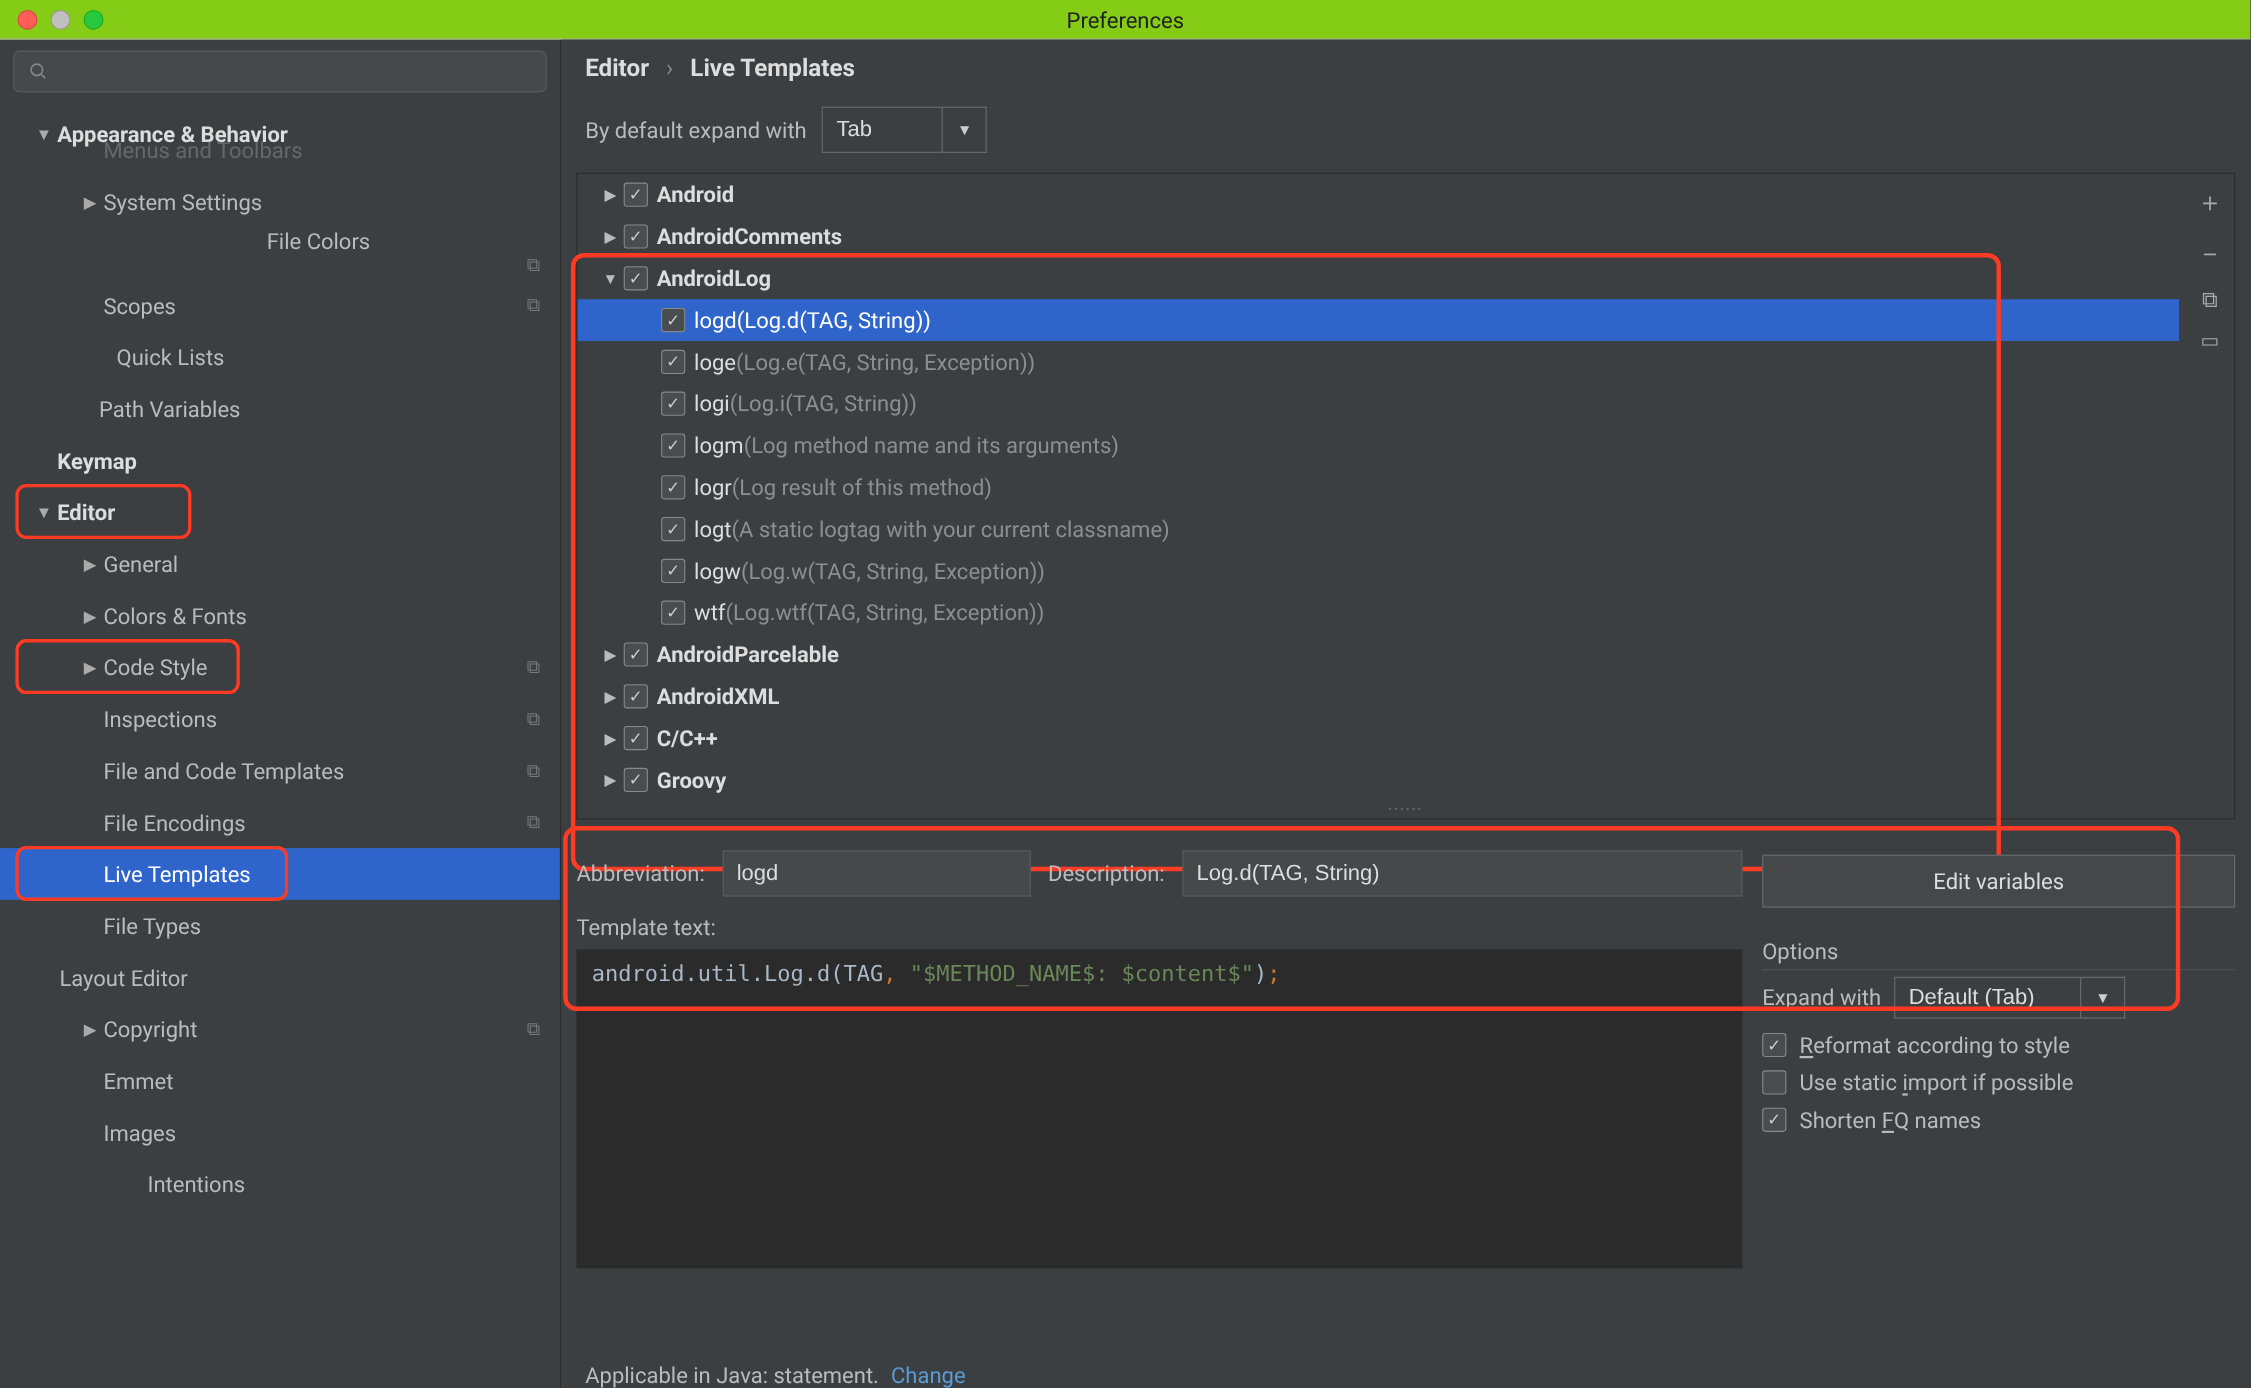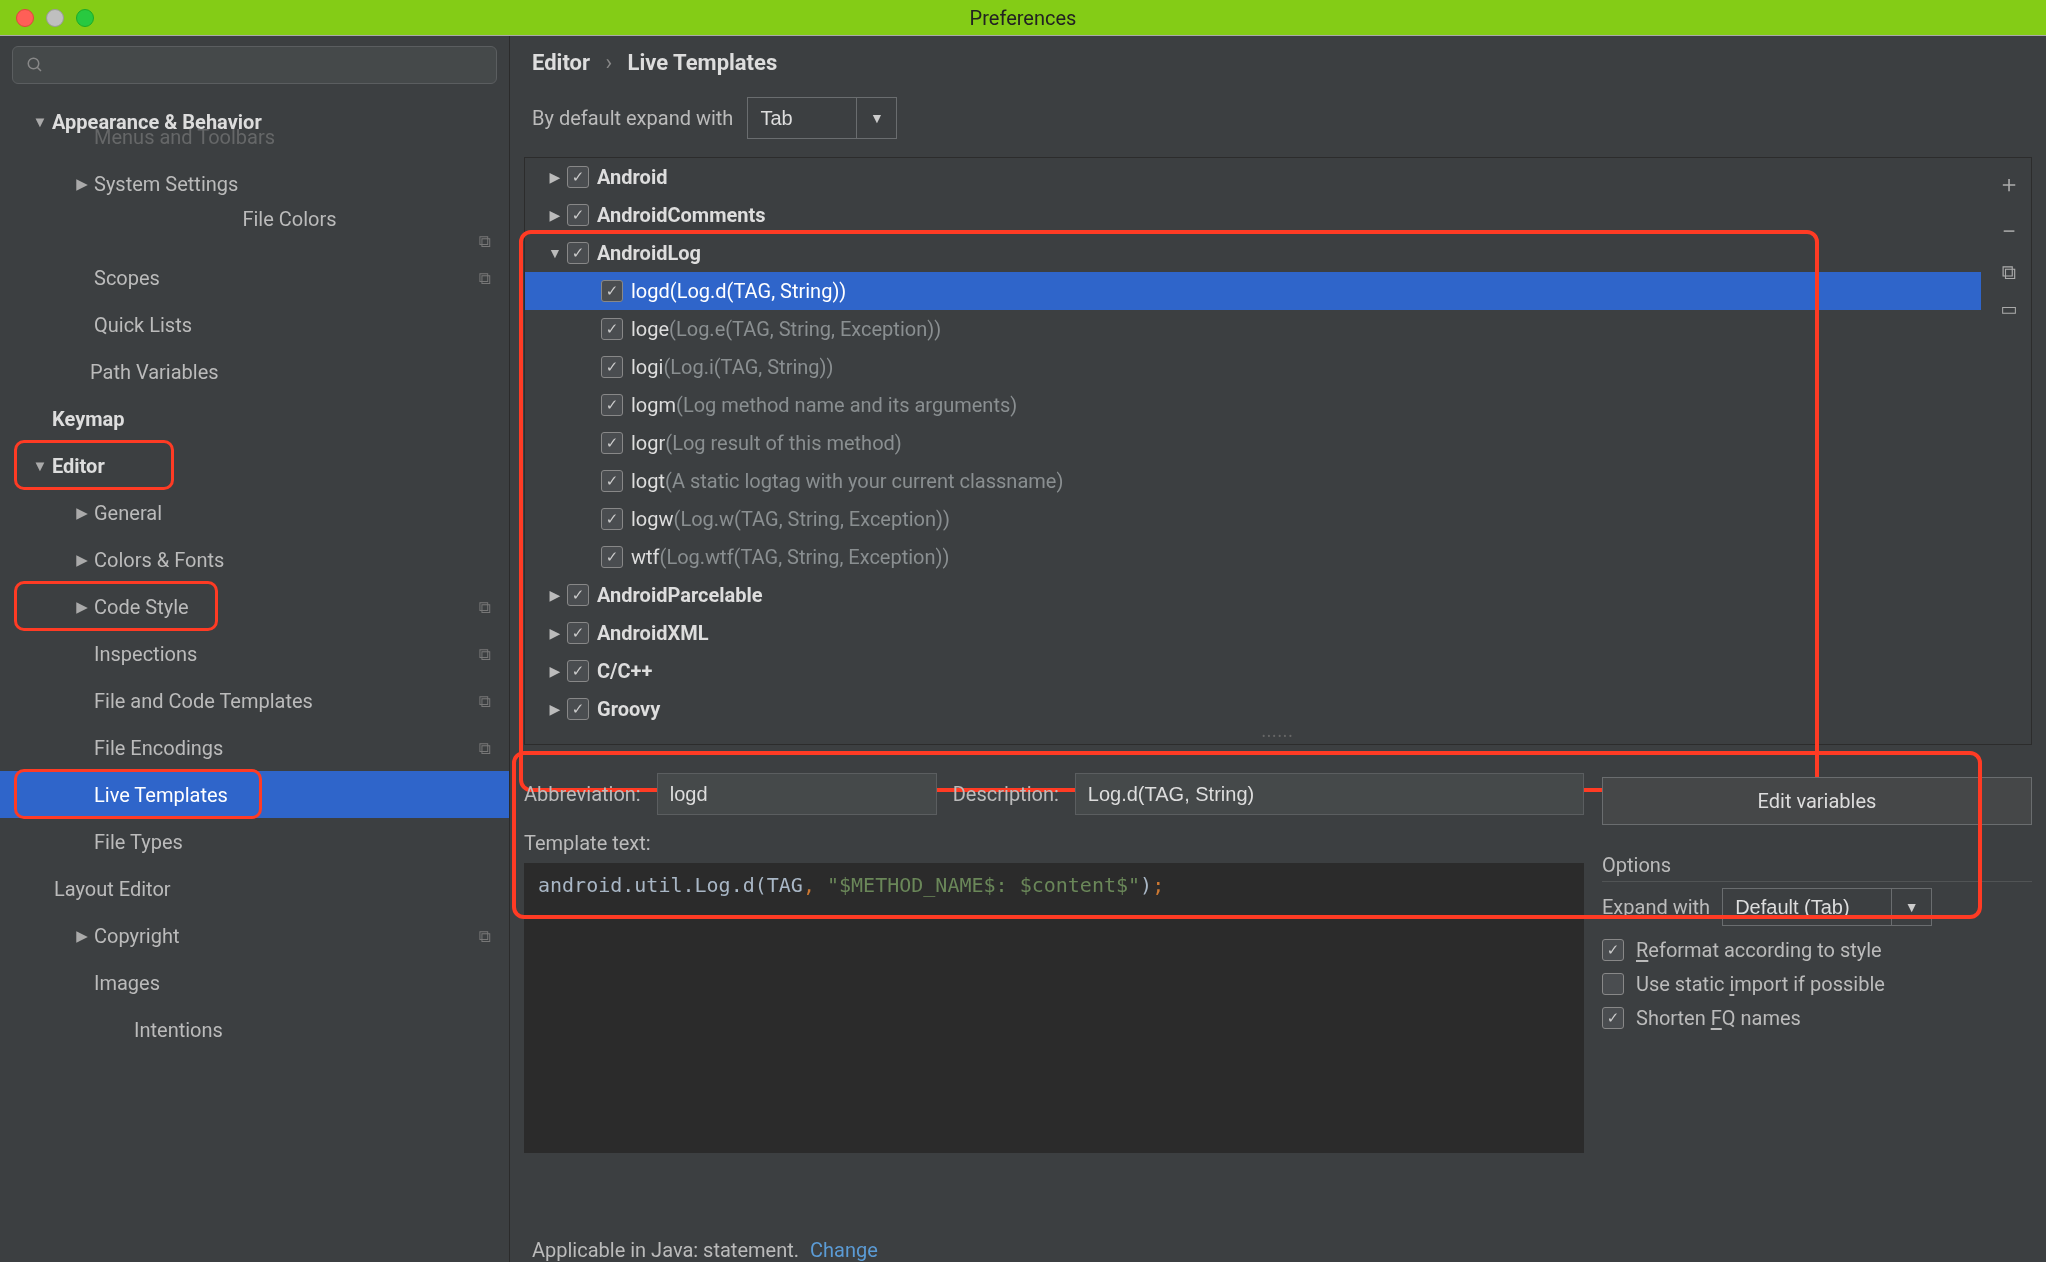--- a/index.html
+++ b/index.html
@@ -118,21 +118,21 @@
         <div class="node" style="padding-left: 70px; flex-direction: column;">
           <span class="arrow"></span>
           <span class="lbl">File Colors</span>
           <span class="copyicon">⧉</span>
         </div>
         <div class="node" style="padding-left: 70px;">
           <span class="arrow"></span>
           <span class="lbl">Scopes</span>
           <span class="copyicon">⧉</span>
         </div>
-        <div class="node" style="padding-left: 70px;">
+        <div class="node" style="padding-left: 70px; margin-left: 12px;">
           <span class="arrow"></span>
           <span class="lbl">Quick Lists</span>
         </div>
         <div class="node" style="padding-left: 66px;">
           <span class="arrow"></span>
           <span class="lbl">Path Variables</span>
         </div>
         <div class="node bold" style="padding-left: 28px;">
           <span class="arrow"></span>
           <span class="lbl">Keymap</span>
@@ -181,20 +181,24 @@
           <span class="lbl">File Types</span>
         </div>
         <div class="node" style="padding-left: 30px;">
           <span class="arrow"></span>
           <span class="lbl">Layout Editor</span>
         </div>
         <div class="node" style="padding-left: 70px;">
           <span class="arrow">▶</span>
           <span class="lbl">Copyright</span>
           <span class="copyicon">⧉</span>
+        </div>
+        <div class="node" style="padding-left: 70px;">
+          <span class="arrow"></span>
+          <span class="lbl">Emmet</span>
         </div>
         <div class="node" style="padding-left: 70px;">
           <span class="arrow"></span>
           <span class="lbl">Images</span>
         </div>
         <div class="node" style="padding-left: 70px; margin-left: 40px;">
           <span class="arrow"></span>
           <span class="lbl">Intentions</span>
         </div>
       </div>

